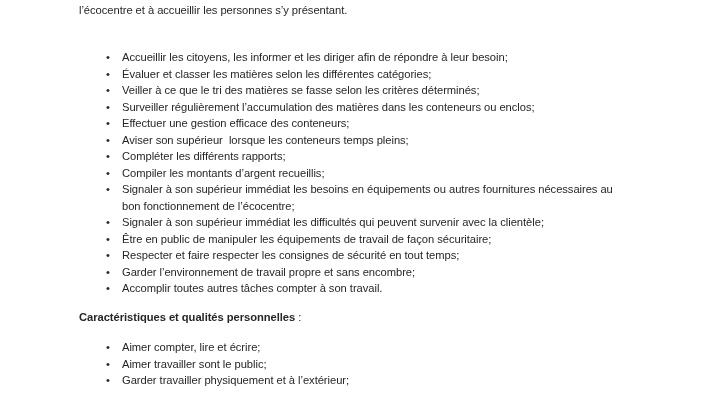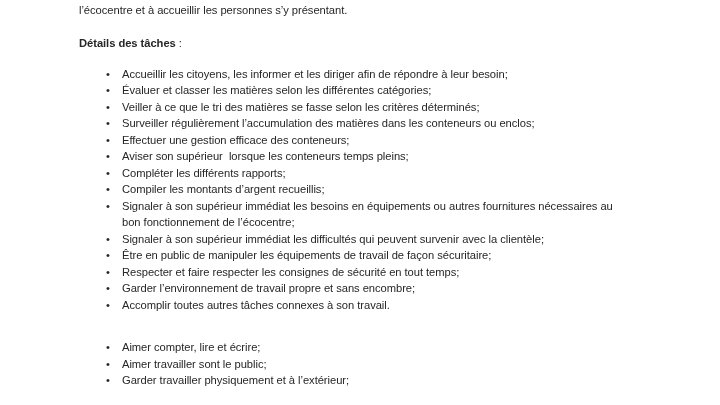--- a/index.html
+++ b/index.html
@@ -79,21 +79,20 @@
 </style>
 </head>
 <body>
 
 <div class="page">
 
   <p class="para">l’écocentre et à accueillir les personnes s’y présentant.</p>
 
   <div class="spacer-lg"></div>
 
-  <h2 class="heading"><span>Détails des tâches</span><span class="colon"> :</span></h2>
 
   <div class="spacer-md"></div>
 
   <ul class="bullets" id="list-taches">
       <li>
         <span class="bullet-dot">•</span>
         <span class="li-text">Accueillir les citoyens, les informer et les diriger afin de répondre à leur besoin;</span>
       </li>
       <li>
         <span class="bullet-dot">•</span>
@@ -138,26 +137,27 @@
       <li>
         <span class="bullet-dot">•</span>
         <span class="li-text">Respecter et faire respecter les consignes de sécurité en tout temps;</span>
       </li>
       <li>
         <span class="bullet-dot">•</span>
         <span class="li-text">Garder l’environnement de travail propre et sans encombre;</span>
       </li>
       <li>
         <span class="bullet-dot">•</span>
-        <span class="li-text">Accomplir toutes autres tâches connexes à son travail.</span>
+        <span class="li-text">Accomplir toutes autres tâches compter à son travail.</span>
       </li>
     </ul>
 
   <div class="spacer-sm"></div>
 
+  <h2 class="heading"><span>Caractéristiques et qualités personnelles</span><span class="colon"> :</span></h2>
 
   <div class="spacer-md"></div>
 
   <ul class="bullets" id="list-caracteristiques">
       <li>
         <span class="bullet-dot">•</span>
         <span class="li-text">Aimer compter, lire et écrire;</span>
       </li>
       <li>
         <span class="bullet-dot">•</span>

